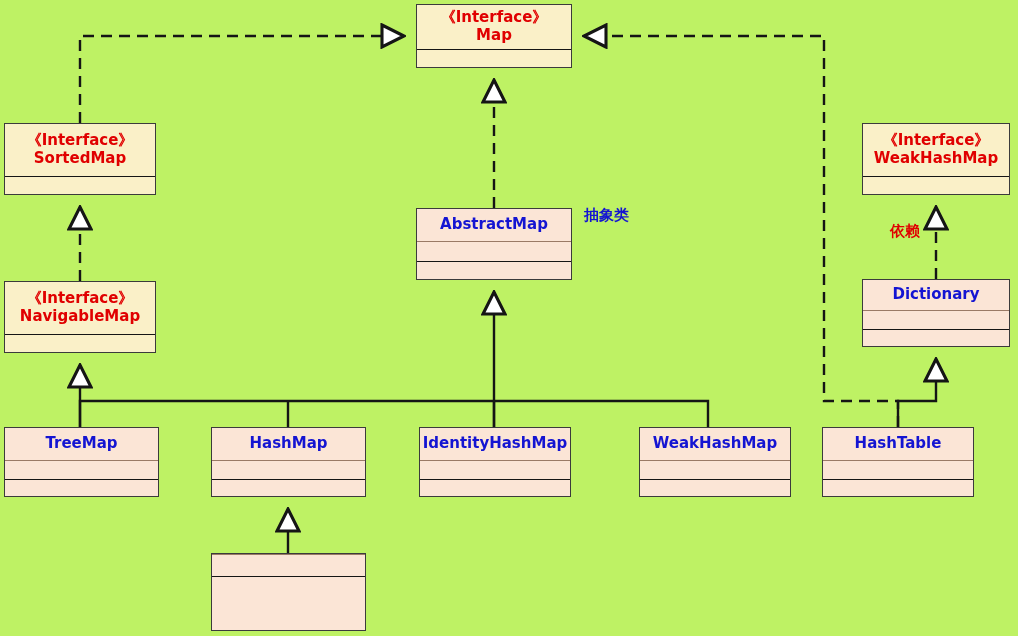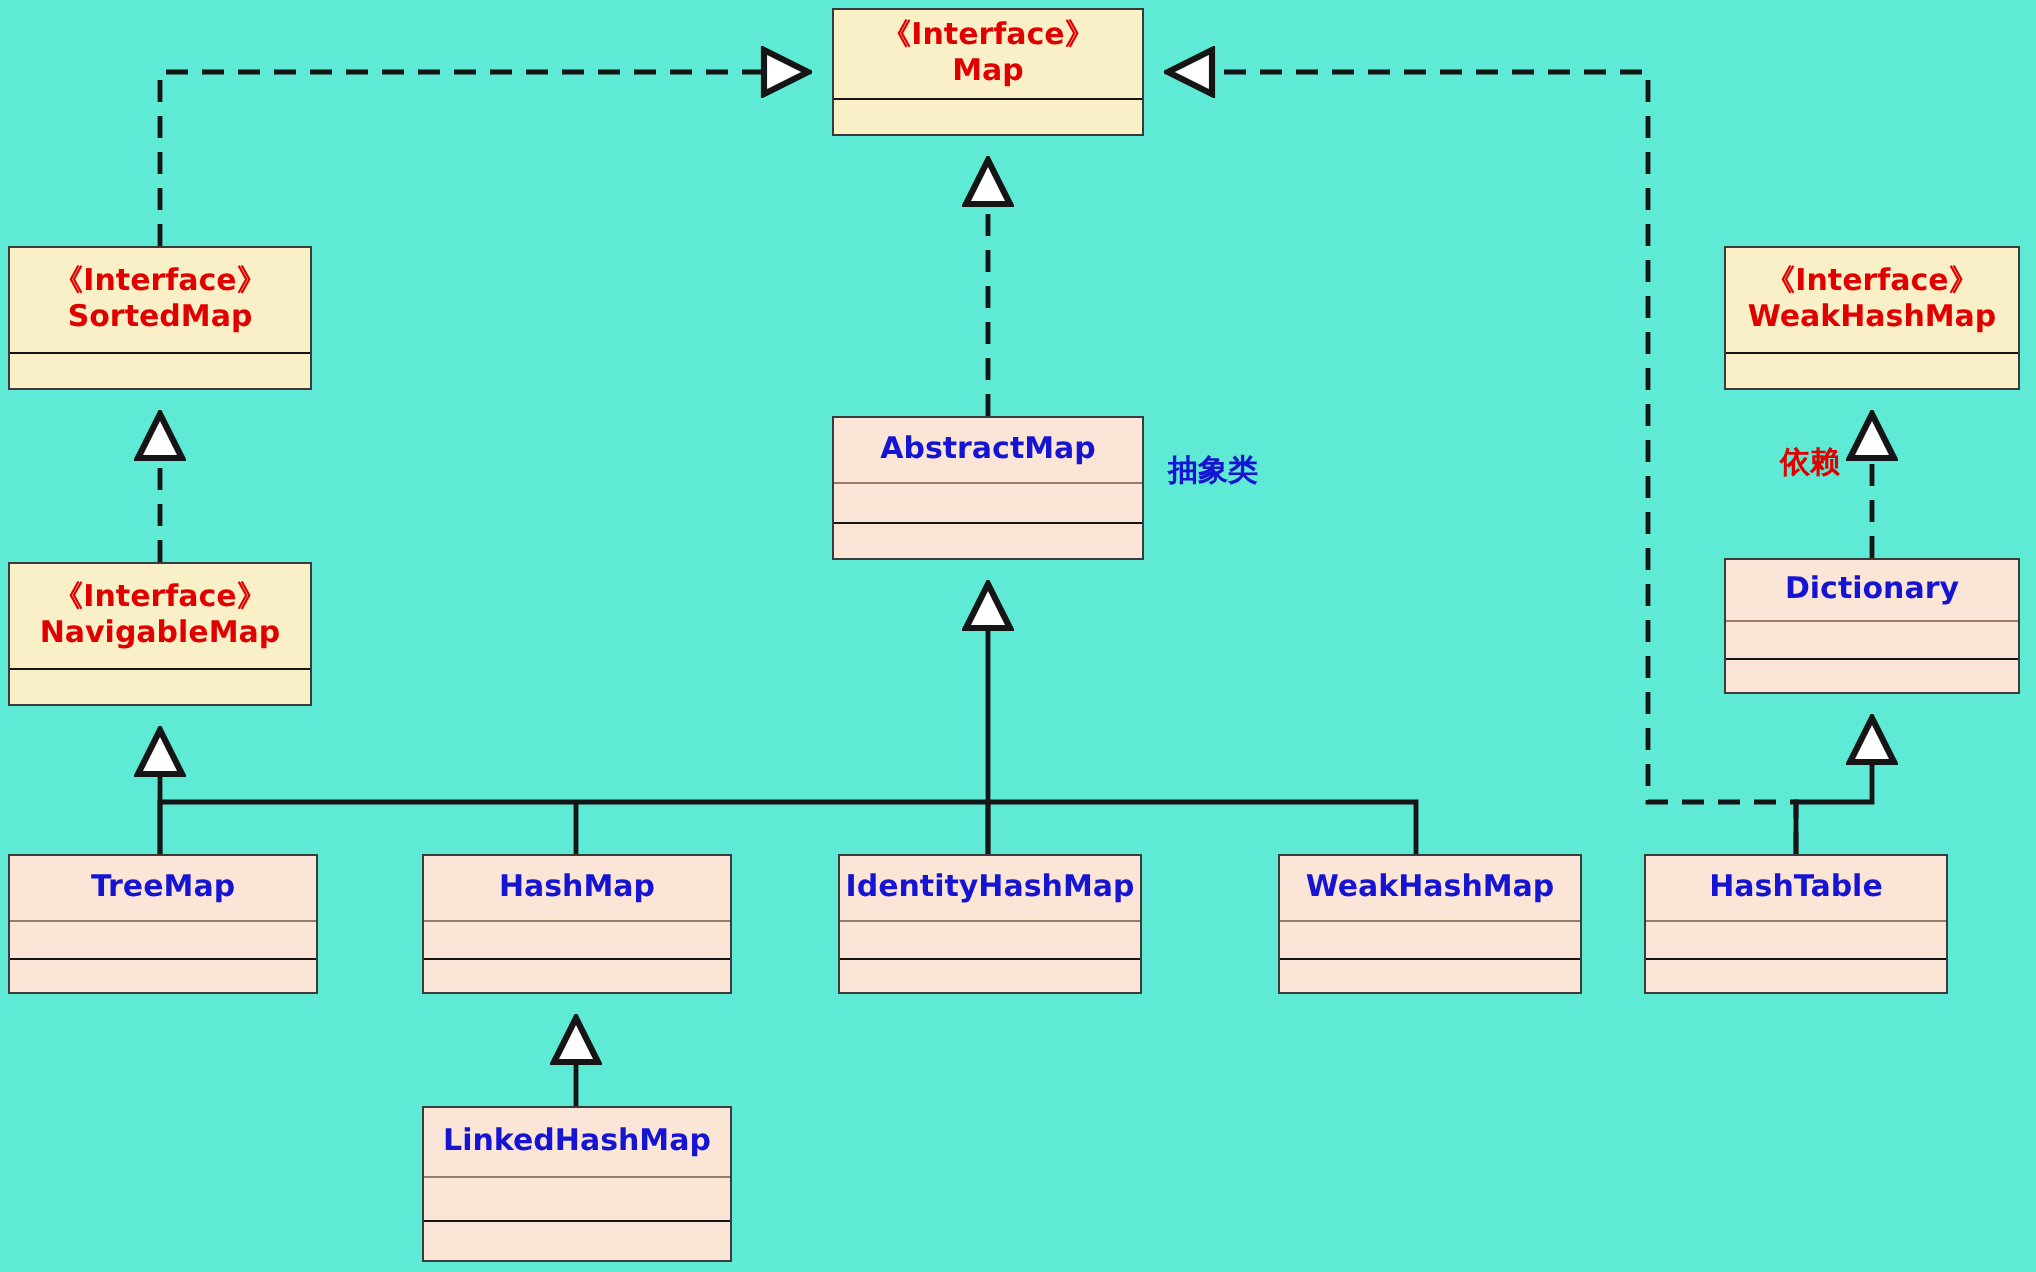--- a/index.html
+++ b/index.html
@@ -1,20 +1,20 @@
 <!DOCTYPE html>
 <html><head>
 <meta charset="utf-8">
 <style>
   html,body{margin:0;padding:0;background:#ffffff;}
   body{
     font-family:"DejaVu Sans","Liberation Sans",sans-serif;
     width:1018px;height:636px;overflow:hidden;
   }
-  #diagram{position:relative;width:1018px;height:636px;background:#5eead4;}
+  #diagram{position:relative;width:1018px;height:636px;background:#bef264;}
   svg.edges{position:absolute;left:0;top:0;width:1018px;height:636px;overflow:visible;}
 
   .node{position:absolute;box-sizing:border-box;border:1.6px solid #3b3b3b;}
   .node .hdr{
     box-sizing:border-box;width:100%;
     display:flex;flex-direction:column;align-items:center;justify-content:center;
     text-align:center;line-height:1.18;
   }
   .node .row{box-sizing:border-box;width:100%;}
 
@@ -173,24 +173,21 @@
 
   <div class="node cls" style="left:822px;top:427px;width:152px;height:70px;">
     <div class="hdr" style="height:32px;">
       <span class="nm">HashTable</span>
     </div>
     <div class="row r1" style="height:19px;"></div>
     <div class="row r2" style="height:17px;"></div>
   </div>
 
   <div class="node cls" style="left:211px;top:553px;width:155px;height:78px;">
-    <div class="hdr" style="height:34px;">
-      <span class="nm">LinkedHashMap</span>
-    </div>
     <div class="row r1" style="height:22px;"></div>
     <div class="row r2" style="height:20px;"></div>
   </div>
 
-  <div class="note blue" style="left:584px;top:226px;">抽象类</div>
+  <div class="note blue" style="left:584px;top:206px;">抽象类</div>
 
   <div class="note red" style="left:890px;top:222px;">依赖</div>
 
 </div>
 
 </body></html>

